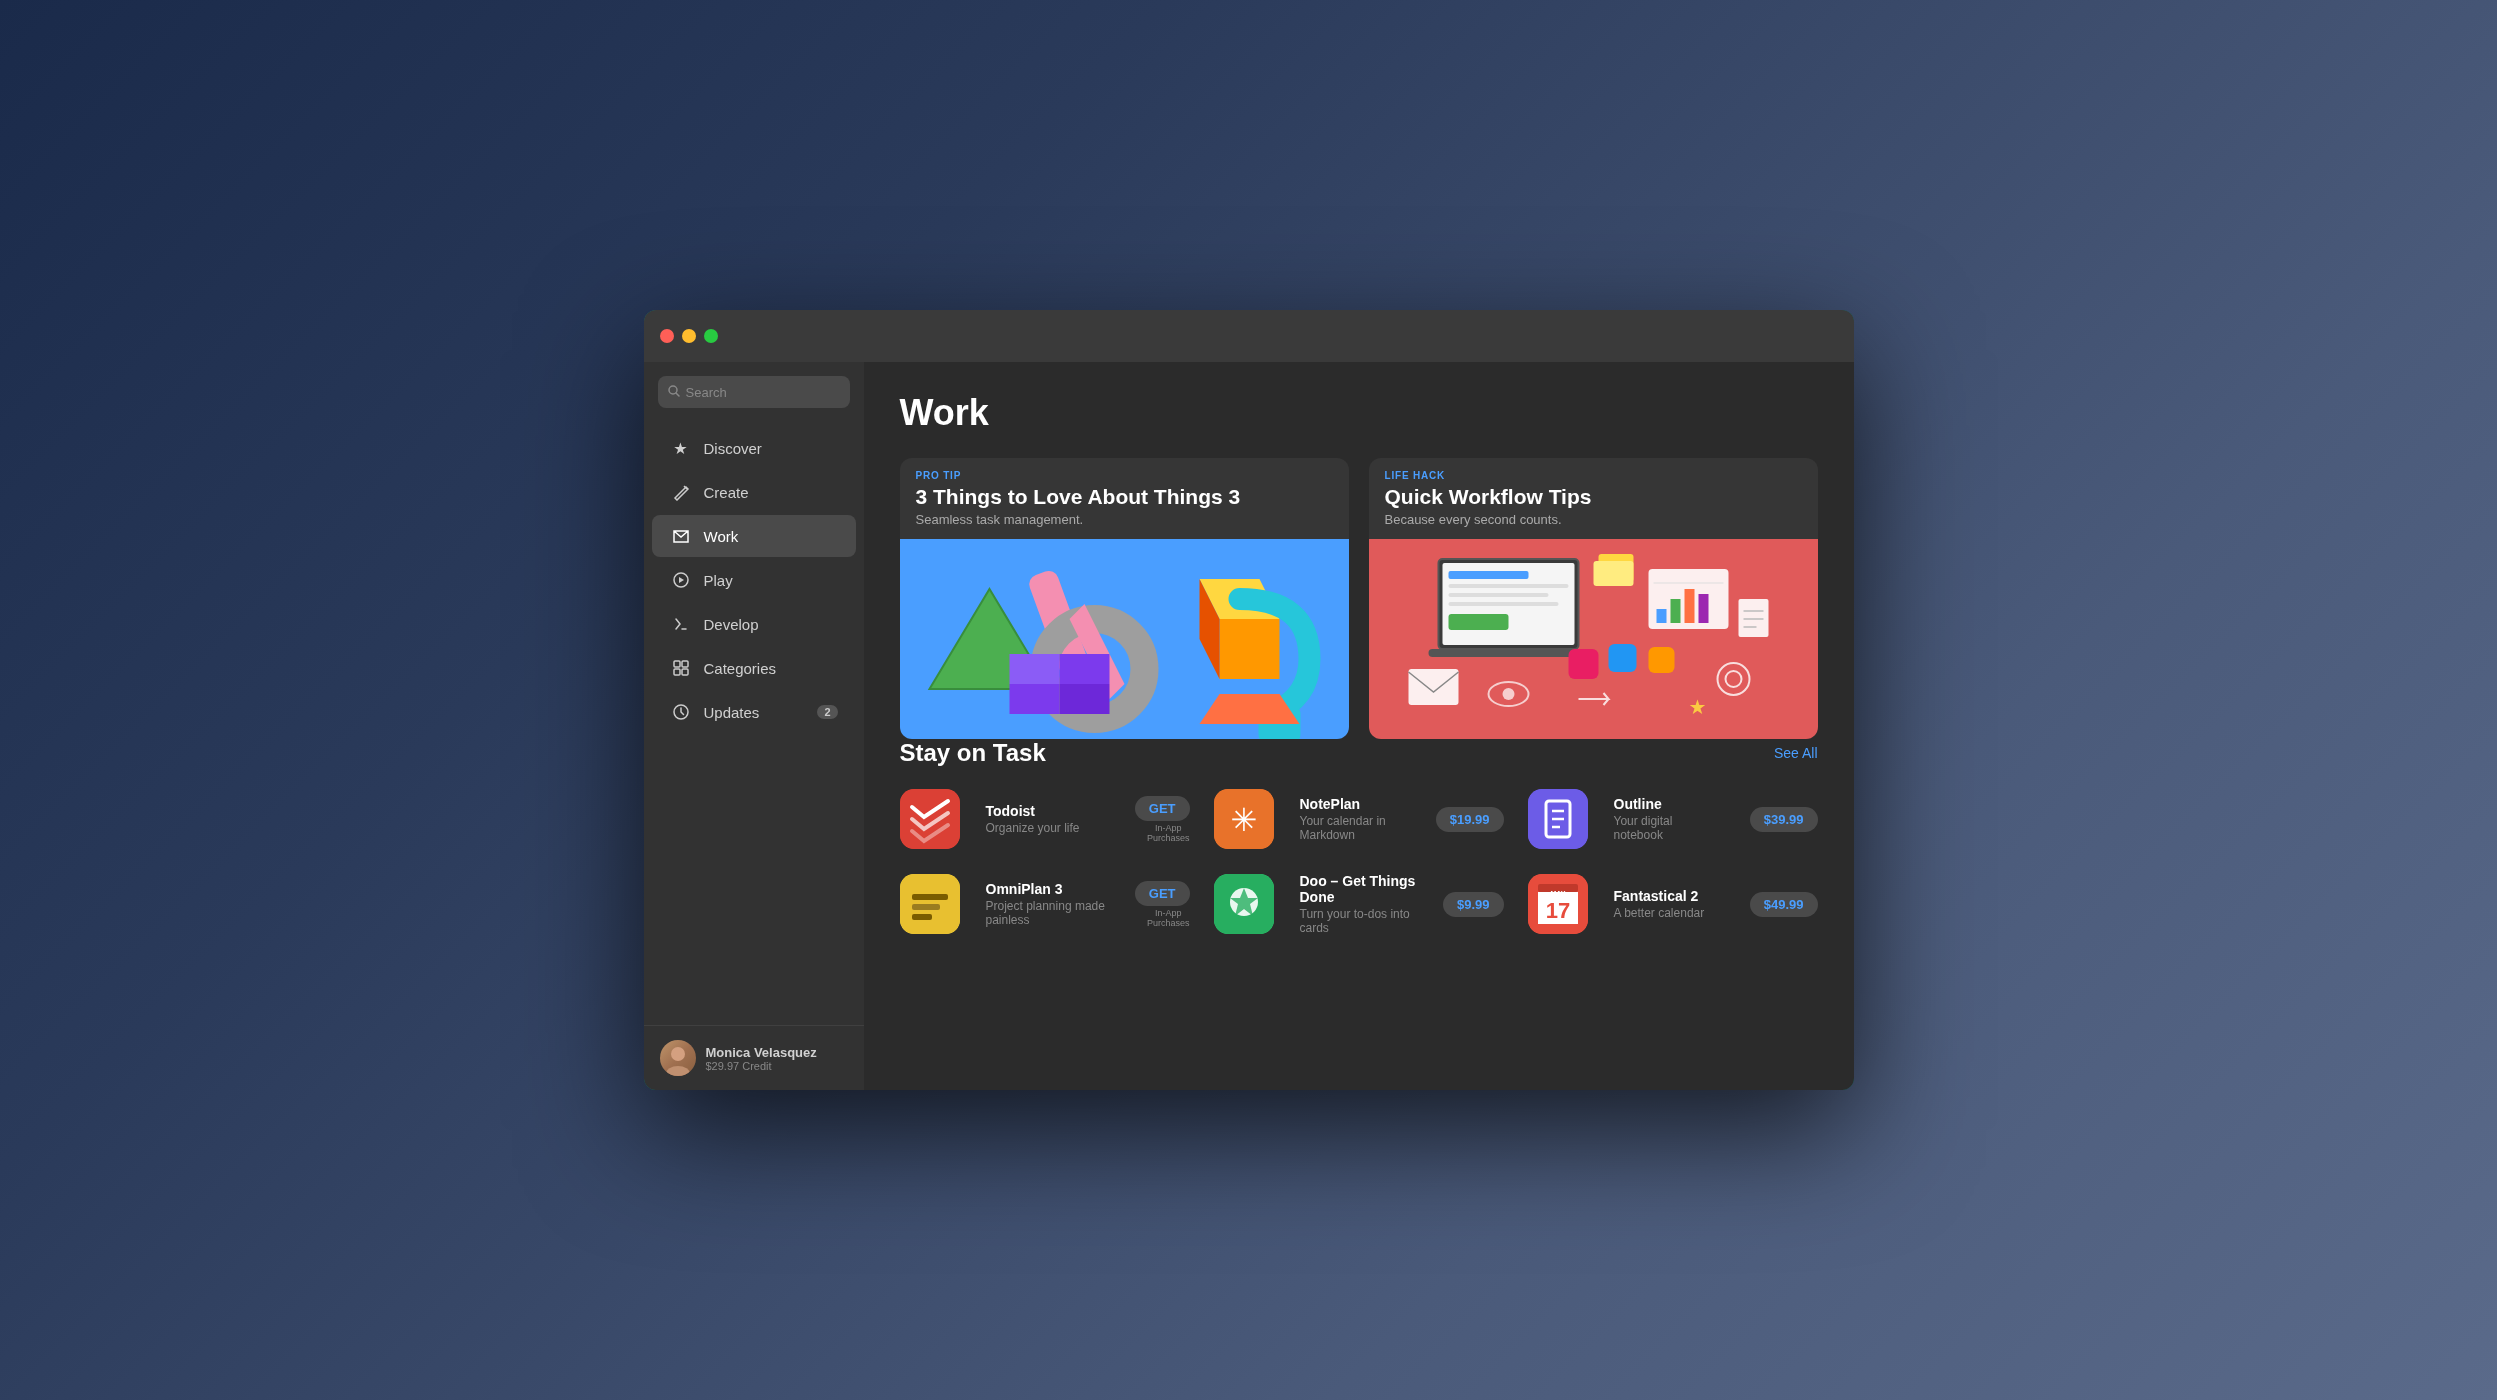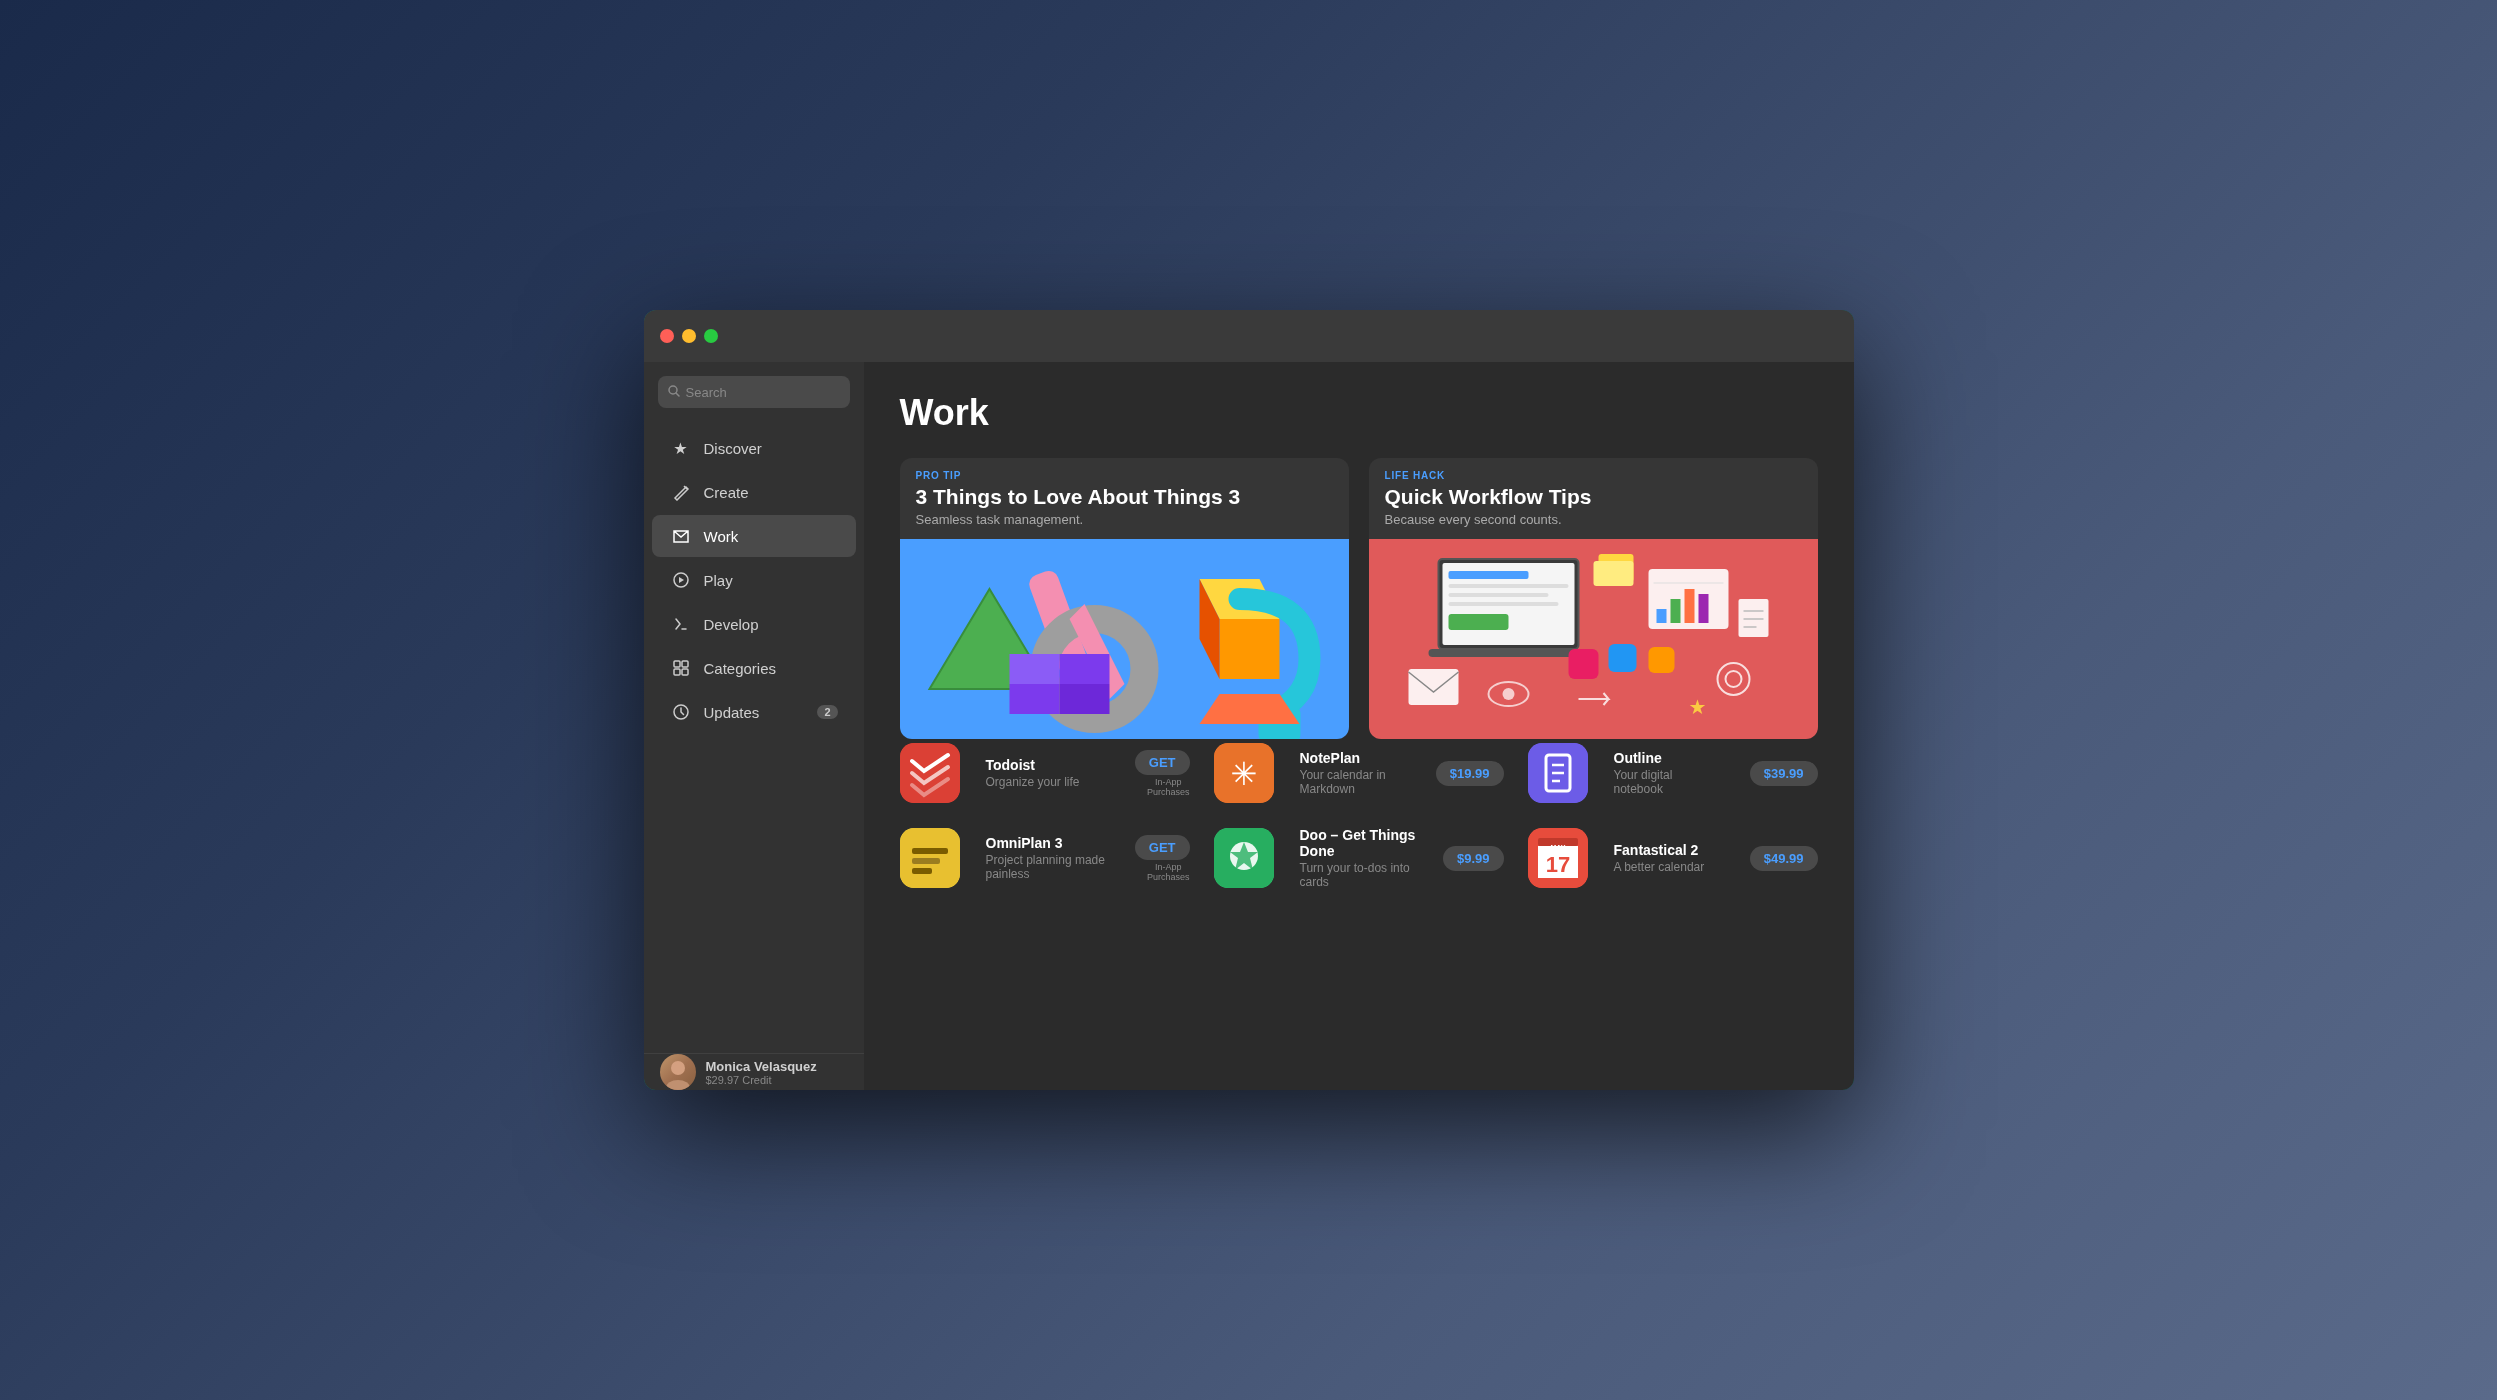--- a/index.html
+++ b/index.html
@@ -103,21 +103,21 @@
     .updates-badge {
       margin-left: auto;
       background: #555;
       color: #ccc;
       font-size: 11px;
       padding: 1px 7px;
       border-radius: 10px;
       font-weight: 600;
     }
     .user-profile {
-      padding: 0 16px;
+      padding: 14px 16px;
       display: flex;
       align-items: center;
       gap: 10px;
       border-top: 1px solid #404040;
     }
     .avatar {
       width: 36px;
       height: 36px;
       border-radius: 50%;
       background: linear-gradient(135deg, #8a7a6a, #6a5a4a);
@@ -471,20 +471,24 @@
               <line x1="365" y1="88" x2="378" y2="88" stroke="#bbb" stroke-width="1.5"></line>
 
               <text x="310" y="175" font-size="20" fill="#ffd740" opacity="0.9">★</text>
 
               <path d="M200,160 L230,160 L225,154 M230,160 L225,166" stroke="#fff" stroke-width="2" fill="none" opacity="0.8"></path>
             </svg>
           </div>
         </div>
       </div>
 
+      <div class="section-header">
+        <h2 class="section-title">Stay on Task</h2>
+        <span class="see-all">See All</span>
+      </div>
 
       <div class="apps-grid">
 
         <div class="app-item">
           <div class="app-icon icon-todoist">
             <svg width="60" height="60" viewBox="0 0 60 60">
               <rect width="60" height="60" rx="14" fill="#db4035"></rect>
               <path d="M12,18 L24,28 L48,12" stroke="white" stroke-width="4" fill="none" stroke-linecap="round"></path>
               <path d="M12,30 L24,40 L48,24" stroke="white" stroke-width="4" fill="none" stroke-linecap="round" opacity="0.7"></path>
               <path d="M12,42 L24,52 L48,36" stroke="white" stroke-width="4" fill="none" stroke-linecap="round" opacity="0.4"></path>

